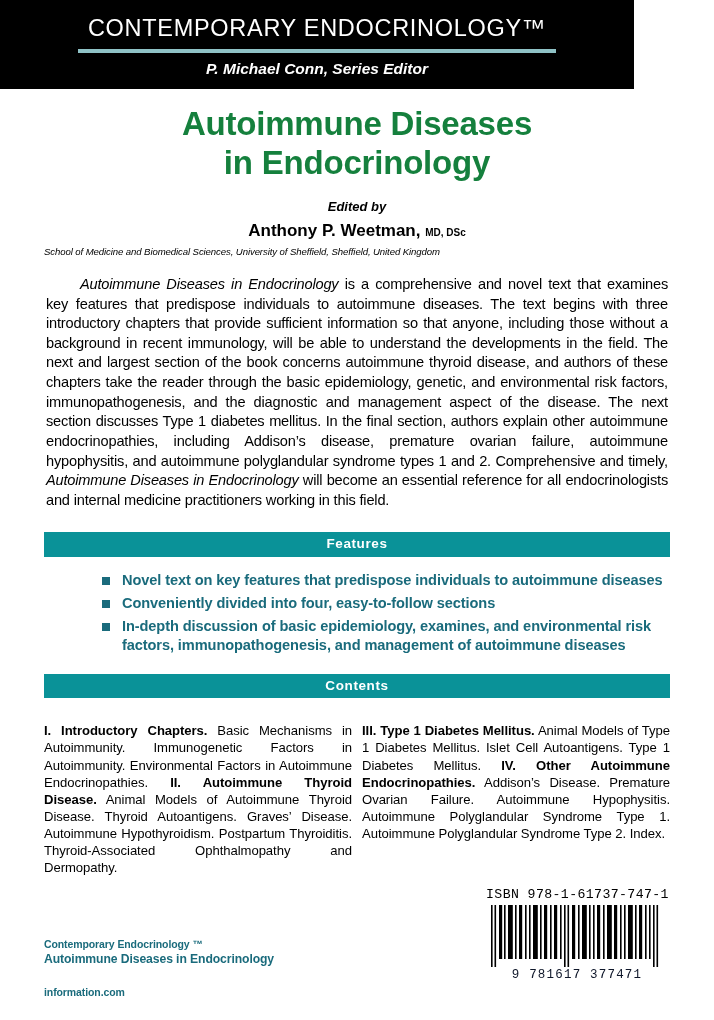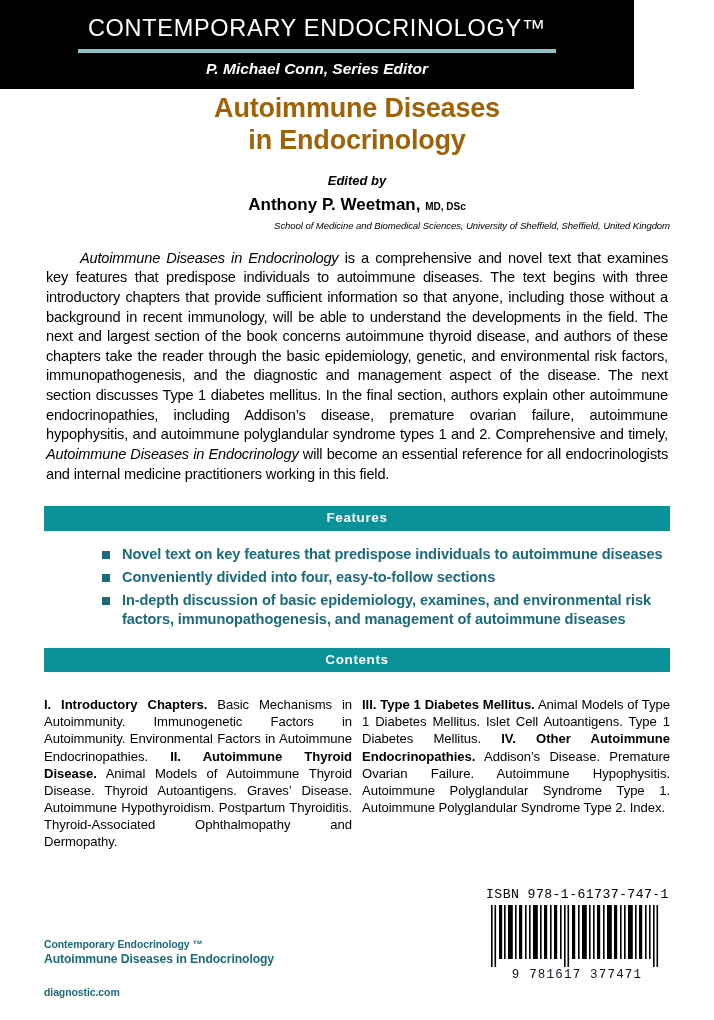--- a/index.html
+++ b/index.html
@@ -56,29 +56,29 @@
 
   
   .sheet {
     position: relative;
     width: 714px;
     box-sizing: border-box;
     padding: 0 44px;
   }
 
   .book-title {
-    color: #a16207;
-    text-align: center;
-    font-family: "Liberation Sans", sans-serif;
-    font-weight: bold;
-    font-size: 27px;
+    color: #15803d;
+    text-align: center;
+    font-family: "Liberation Sans", sans-serif;
+    font-weight: bold;
+    font-size: 33px;
     line-height: 1.18;
     letter-spacing: -0.2px;
     margin: 0;
-    padding-top: 4px;
+    padding-top: 16px;
   }
   .edited-by {
     text-align: center;
     font-family: "Liberation Sans", sans-serif;
     font-style: italic;
     font-weight: bold;
     font-size: 13px;
     color: #000;
     margin-top: 16px;
   }
@@ -88,21 +88,21 @@
     font-weight: bold;
     font-size: 17px;
     color: #000;
     margin-top: 7px;
   }
   .editor-name .degrees {
     font-size: 10px;
     font-weight: bold;
   }
   .affiliation {
-    text-align: right;
+    text-align: left;
     font-family: "Liberation Sans", sans-serif;
     font-style: italic;
     font-size: 9.6px;
     color: #000;
     margin-top: 5px;
     letter-spacing: -0.1px;
   }
 
   
   .description {
@@ -292,21 +292,21 @@
     <div class="contents-col"><b>III. Type 1 Diabetes Mellitus.</b><span> Animal Models of Type 1 Diabetes Mellitus. Islet Cell Autoantigens. Type 1 Diabetes Mellitus. </span><b>IV. Other Autoimmune Endocrinopathies.</b><span> Addison’s Disease. Premature Ovarian Failure. Autoimmune Hypophysitis. Autoimmune Polyglandular Syndrome Type 1. Autoimmune Polyglandular Syndrome Type 2. Index.</span></div>
   </div>
 
 </div>
 
 <div class="footer">
 
   <div class="footer-left">
     <div class="footer-series">Contemporary Endocrinology ™</div>
     <div class="footer-booktitle">Autoimmune Diseases in Endocrinology</div>
-    <div class="footer-url">diagnostic.com</div>
+    <div class="footer-url">information.com</div>
   </div>
 
   <div class="barcode-block">
     <div class="isbn-text">ISBN 978-1-61737-747-1</div>
     <svg class="barcode-bars" viewBox="0 0 178 62" preserveAspectRatio="none">
       <rect x="0" y="0" width="178" height="62" fill="#ffffff"></rect>
       <g fill="#000000">
         <rect x="3" y="0" width="1.6" height="62"></rect>
         <rect x="6.5" y="0" width="1.6" height="62"></rect>
         <rect x="11" y="0" width="3.2" height="54"></rect>

